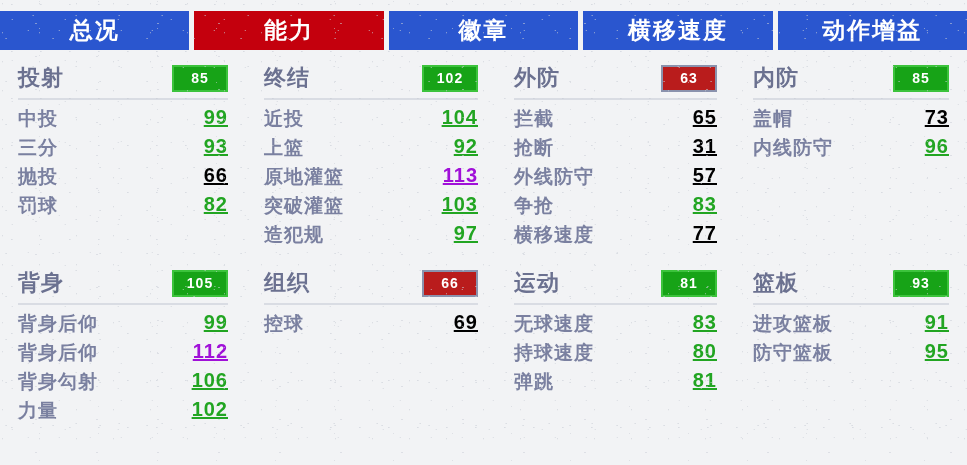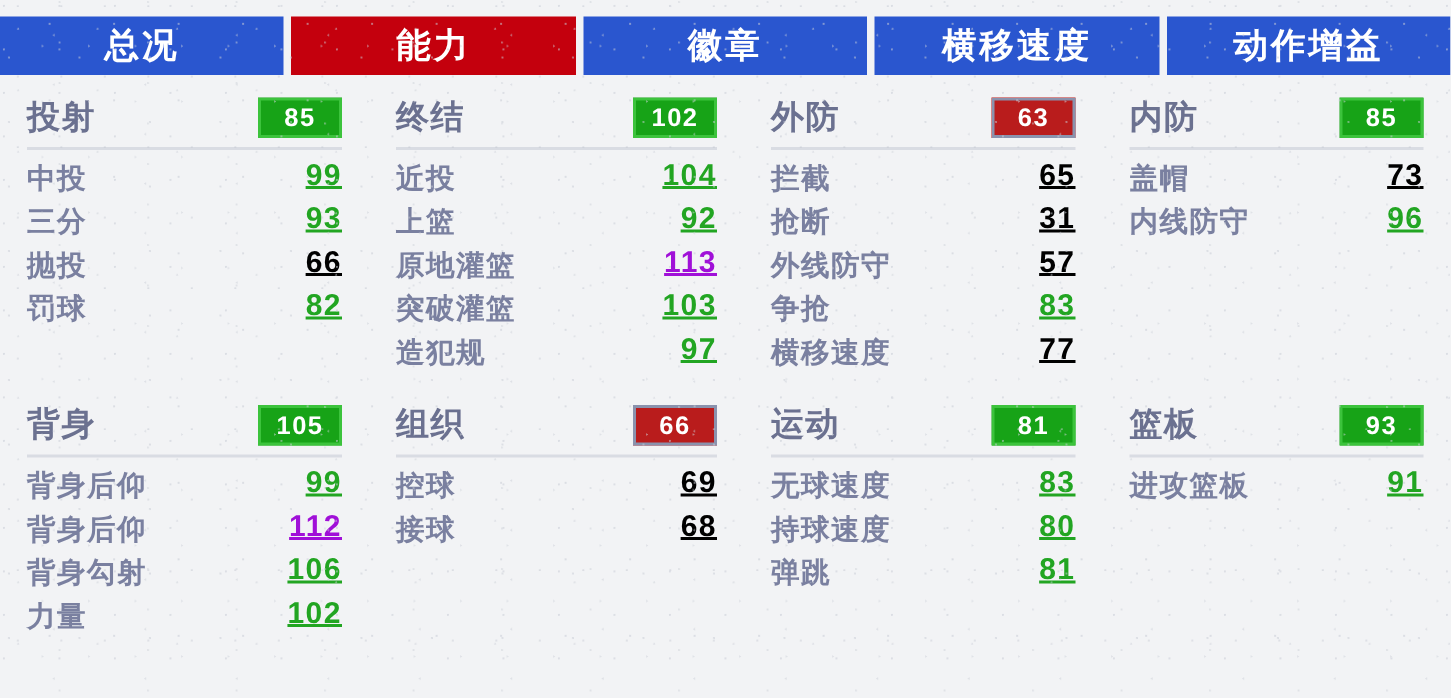--- a/index.html
+++ b/index.html
@@ -62,21 +62,21 @@
     font-size:22px;font-weight:bold;color:#6b7190;
     letter-spacing:1px;
     white-space:nowrap;
     flex:0 0 auto;
   }
   .g-badge{
     margin-left:auto;
     min-width:56px;
     height:27px;line-height:27px;
     text-align:center;
-    color:#ffffff;font-size:17px;font-weight:bold;
+    color:#ffffff;font-size:14px;font-weight:bold;
     padding:0 7px;
     box-sizing:border-box;
     letter-spacing:1px;
   }
   .g-badge.green{background:#17a317;box-shadow:inset 0 0 0 2px #3cc33c;}
   .g-badge.gray{background:#b91c1c;box-shadow:inset 0 0 0 2px #8a92ad;}
 
   .g-rule{
     height:2px;background:#d9dce3;margin:3px 0 6px 0;
   }
@@ -241,24 +241,20 @@
     <div class="group">
       <div class="g-head">
         <div class="g-title">组织</div>
         <div class="g-badge gray">66</div>
       </div>
       <div class="g-rule"></div>
       <div class="row">
         <span class="r-label">控球</span>
         <span class="r-val v-gray">69</span>
       </div>
-      <div class="row">
-        <span class="r-label">接球</span>
-        <span class="r-val v-gray">68</span>
-      </div>
     </div>
     <div class="group">
       <div class="g-head">
         <div class="g-title">运动</div>
         <div class="g-badge green">81</div>
       </div>
       <div class="g-rule"></div>
       <div class="row">
         <span class="r-label">无球速度</span>
         <span class="r-val v-green">83</span>
@@ -275,14 +271,18 @@
     <div class="group">
       <div class="g-head">
         <div class="g-title">篮板</div>
         <div class="g-badge green">93</div>
       </div>
       <div class="g-rule"></div>
       <div class="row">
         <span class="r-label">进攻篮板</span>
         <span class="r-val v-green">91</span>
       </div>
+      <div class="row">
+        <span class="r-label">防守篮板</span>
+        <span class="r-val v-green">95</span>
+      </div>
     </div>
   </div>
 
 </body></html>

